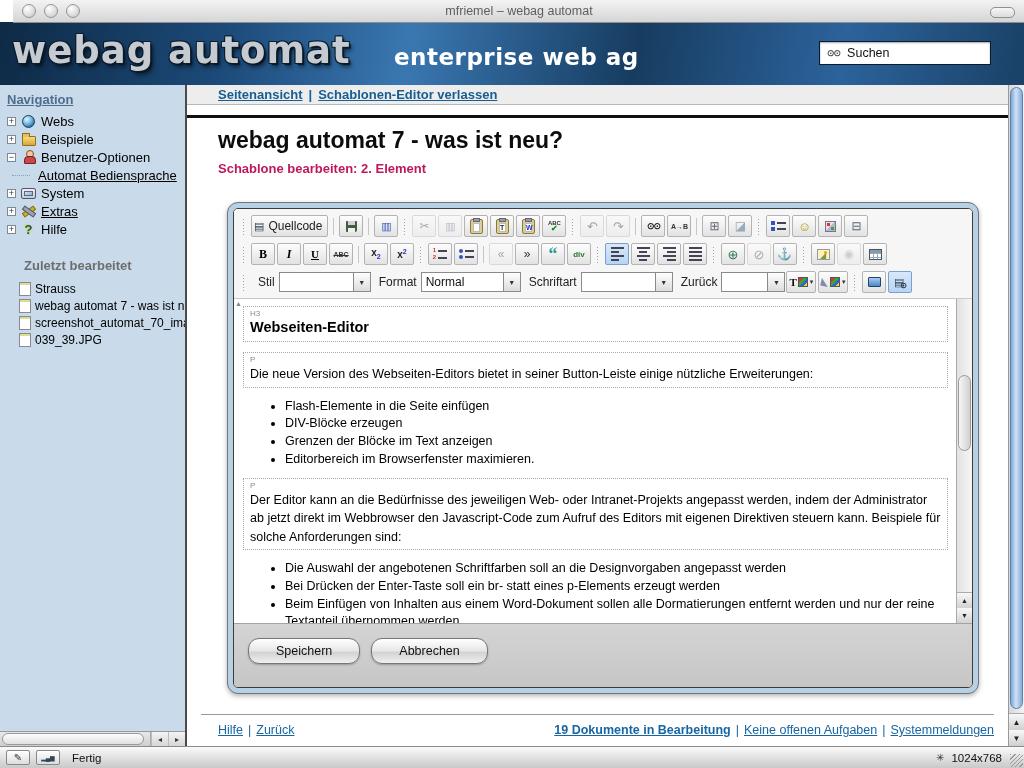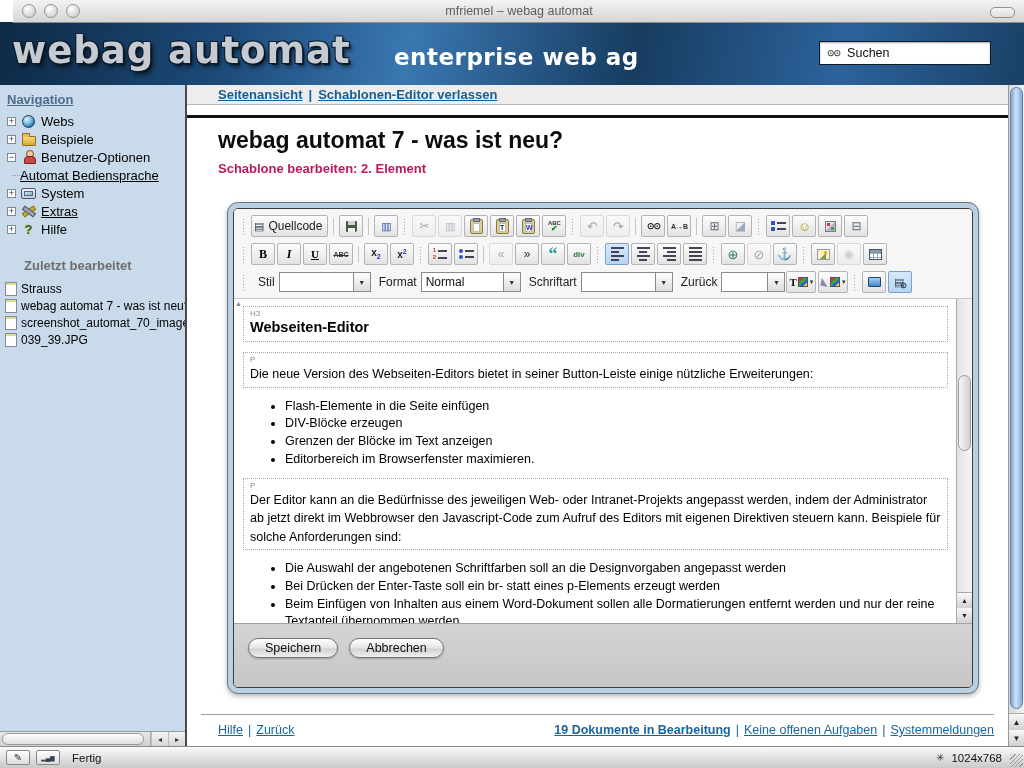--- a/index.html
+++ b/index.html
@@ -24,40 +24,40 @@
   .login .sep{color:#fff;font-weight:bold}
   .search{position:absolute;left:819px;top:19px;width:172px;height:24px;background:#fff;border:1px solid #0c1c2c;display:flex;align-items:center;gap:7px;padding:0 7px;box-sizing:border-box;box-shadow:inset 0 1px 2px rgba(0,0,0,.35)}
   .s-ico{font-size:9px;font-weight:bold;letter-spacing:-1px;color:#555}
   .s-txt{font-size:12.5px;color:#111}
 
   
   .sidebar{position:absolute;left:0;top:85px;width:185px;height:661px;background:#c9daea;overflow:hidden}
   .nav-title{margin:7px 0 5px 7px;font-weight:bold;font-size:13px;color:#4e6e8e;text-decoration:underline}
   .trow{display:flex;align-items:center;height:18px;padding-left:7px;gap:4px;font-size:13px;color:#000;white-space:nowrap}
   .trow .lbl.u{text-decoration:underline}
-  .tchild{display:flex;align-items:center;height:18px;padding-left:20px;font-size:13px;position:relative}
+  .tchild{display:flex;align-items:center;height:18px;padding-left:38px;font-size:13px;position:relative}
   .tchild::before{content:"";position:absolute;left:12px;top:9px;width:18px;border-top:1px dotted #8aa0b5}
   .tchild .lbl{text-decoration:underline;color:#000}
   .exp{width:9px;height:9px;border:1px solid #7a8a99;background:#fff;font-size:9px;line-height:7px;color:#333;display:inline-flex;align-items:center;justify-content:center;flex:0 0 9px;box-sizing:border-box}
   .t-ico{width:17px;height:15px;display:inline-flex;align-items:center;justify-content:center;position:relative;flex:0 0 17px}
   .globe{width:13px;height:13px;border-radius:50%;background:radial-gradient(circle at 35% 30%,#e8f4fc,#7ec0e8 40%,#2e7ab0 75%,#1a4a70);border:1px solid #1a3a55;box-sizing:border-box}
   .folder{width:14px;height:10px;background:linear-gradient(#f8d878,#d8a838);border:1px solid #907020;border-radius:1px;position:relative;margin-top:3px;box-sizing:border-box}
   .folder::before{content:"";position:absolute;top:-4px;left:-1px;width:6px;height:3px;background:#e8c050;border:1px solid #907020;border-bottom:none;border-radius:1px 1px 0 0}
   .user{width:12px;height:14px;position:relative}
   .user::before{content:"";position:absolute;top:0;left:3px;width:6px;height:6px;border-radius:50%;background:#f4c8a0;border:1px solid #8a4a20}
   .user::after{content:"";position:absolute;bottom:0;left:1px;width:10px;height:6px;border-radius:4px 4px 1px 1px;background:#c84848;border:1px solid #7a2020}
   .monitor{width:15px;height:11px;border:1px solid #556;background:linear-gradient(#eef,#bcd);border-radius:2px;position:relative;box-sizing:border-box}
   .monitor::before{content:"";position:absolute;left:2px;top:2px;right:2px;bottom:2px;background:linear-gradient(135deg,#cfe4f4,#89b0d0);border:1px solid #667}
   .tools{width:14px;height:12px;position:relative}
   .tools::before{content:"";position:absolute;left:0;top:4px;width:12px;height:3px;background:#c8b030;border:1px solid #887010;transform:rotate(-35deg)}
   .tools::after{content:"";position:absolute;left:0;top:4px;width:12px;height:3px;background:#9aa4b0;border:1px solid #556;transform:rotate(35deg)}
   .help{font-weight:bold;font-size:13px;line-height:13px;color:#2a4a6a;text-shadow:1px 1px 0 #cde06a,-1px -1px 0 #cde06a}
   .doc{width:10px;height:12px;background:#fff;border:1px solid #889;box-shadow:inset 0 2px 0 #d8e090;flex:0 0 10px}
   .recent-title{margin:20px 0 7px 24px;font-weight:bold;font-size:13px;color:#6e6e6e}
-  .rrow{display:flex;align-items:center;gap:4px;height:17px;padding-left:5px;font-size:12px;white-space:nowrap;overflow:hidden}
+  .rrow{display:flex;align-items:center;gap:4px;height:17px;padding-left:19px;font-size:12px;white-space:nowrap;overflow:hidden}
   .side-hscroll{position:absolute;left:0;bottom:0;width:185px;height:15px;background:linear-gradient(#e8e8e8,#cfcfcf);border-top:1px solid #999;display:flex;align-items:center;box-sizing:border-box}
   .hthumb{margin-left:2px;width:140px;height:10px;border-radius:6px;background:linear-gradient(#fdfdfd,#e0e0e0);border:1px solid #9a9a9a}
   .harrows{margin-left:auto;display:flex;height:100%;border-left:1px solid #aaa}
   .ha{width:16px;display:flex;align-items:center;justify-content:center;font-size:8px;color:#333;background:linear-gradient(#f4f4f4,#d6d6d6);border-left:1px solid #bbb}
   .vdiv{position:absolute;left:185px;top:85px;width:2px;height:661px;background:#4a4a4a}
 
   
   .main{position:absolute;left:187px;top:85px;width:837px;height:661px;background:#fff}
   .topstrip{position:absolute;left:0;top:0;right:16px;height:19px;background:#ededed;border-bottom:1px solid #b8b8b8;display:flex;align-items:center;gap:6px;padding-left:31px}
   .topstrip a{color:#175d92;text-decoration:underline;font-size:13px;font-weight:bold}
@@ -139,21 +139,21 @@
   .blk .tag{display:block;font-size:8px;line-height:9px;color:#8a8a8a}
   .blk .bt{font-size:12.5px;line-height:1.32;color:#000000}
   .blk .bt.hd{font-size:14.5px;font-weight:bold}
   .ed-flow ul{margin:9px 0;padding-left:44px}
   .ed-flow li{font-size:12.5px;line-height:1.42;color:#000}
   .vscroll{position:absolute;top:0;right:0;bottom:0;width:15px;border-left:1px solid #aaa;background:linear-gradient(to right,#e2e2e2,#f6f6f6)}
   .vthumb{position:absolute;left:1px;right:1px;top:76px;height:74px;border-radius:7px;background:linear-gradient(to right,#f6f6f6,#d0d0d0);border:1px solid #9a9a9a}
   .varrows{position:absolute;bottom:0;left:0;right:0;height:30px;border-top:1px solid #aaa;display:flex;flex-direction:column}
   .varrows span{flex:1;display:flex;align-items:center;justify-content:center;font-size:7px;color:#222;background:linear-gradient(#f8f8f8,#d2d2d2)}
   .panel-strip{height:64px;flex:0 0 auto;background:linear-gradient(#d4d4d4,#c6c6c6);border-top:1px solid #9aa5ad;padding:14px 0 0 14px;display:flex;gap:11px;align-items:flex-start;box-sizing:border-box}
-  .aqua{height:20px;padding:0 16px;border-radius:11px;border:1px solid #777;background:linear-gradient(#ffffff,#e6e6e6 50%,#d2d2d2 55%,#efefef);font-family:"Liberation Sans",sans-serif;font-size:12.5px;color:#111;box-shadow:0 1px 2px rgba(0,0,0,.25)}
+  .aqua{height:26px;padding:0 27px;border-radius:11px;border:1px solid #777;background:linear-gradient(#ffffff,#e6e6e6 50%,#d2d2d2 55%,#efefef);font-family:"Liberation Sans",sans-serif;font-size:12.5px;color:#111;box-shadow:0 1px 2px rgba(0,0,0,.25)}
 
   
   .f-rule{position:absolute;left:14px;right:30px;top:629px;border-top:1px solid #9a9a9a}
   .f-left{position:absolute;left:31px;top:638px;font-size:12.5px;display:flex;gap:5px}
   .f-left a,.f-right a{color:#1766a4;text-decoration:underline}
   .fsep{color:#1766a4}
   .f-right{position:absolute;right:30px;top:638px;font-size:12.5px;display:flex;gap:5px;white-space:nowrap}
   .f-right a.b{font-weight:bold}
 
   

